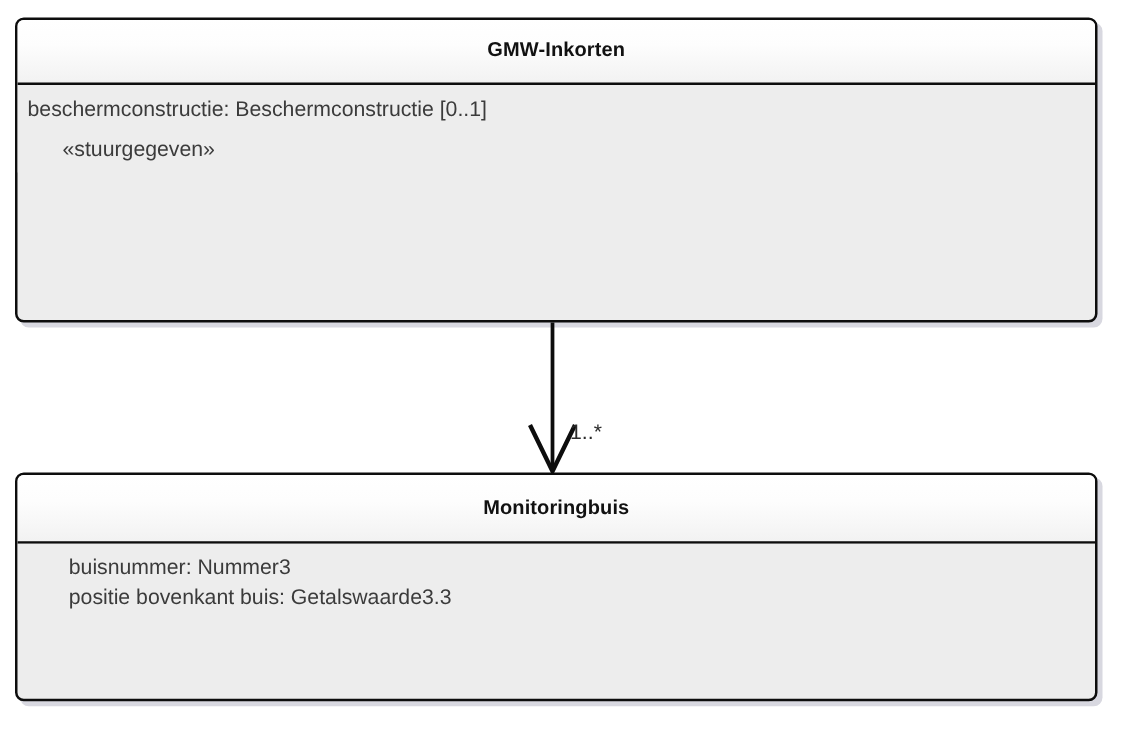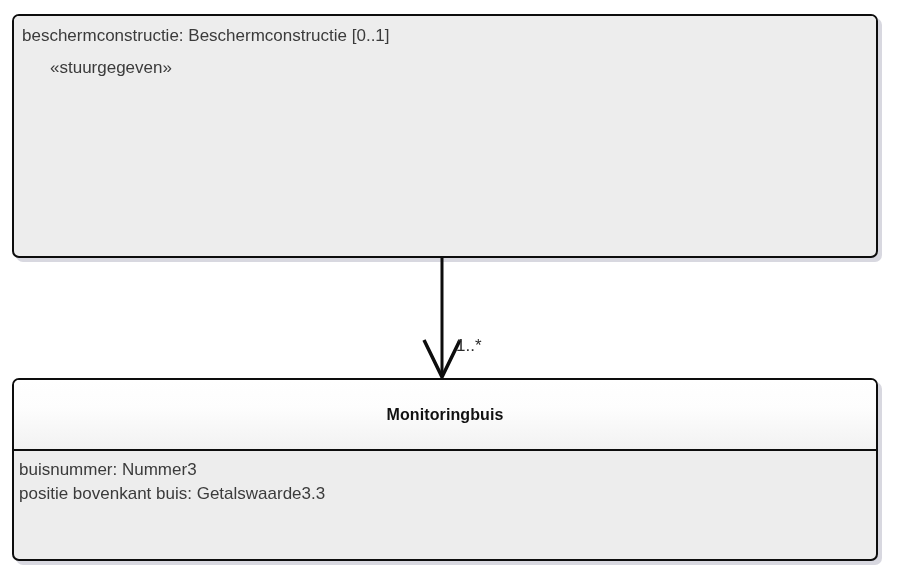--- a/index.html
+++ b/index.html
@@ -80,35 +80,38 @@
     color: #2b2b2b;
     white-space: nowrap;
   }
 </style>
 </head>
 <body>
 
 <div id="diagram">
 
   <div class="uml-class" id="class-0" style="left:12px; top:14px; width:866px; height:244px;">
+    <div class="uml-header">
+      <span class="uml-title">GMW-Inkorten</span>
+    </div>
     <div class="uml-body">
       <div class="uml-attr">beschermconstructie: Beschermconstructie [0..1]</div>
       <div class="uml-attr stereotype">«stuurgegeven»</div>
     </div>
   </div>
 
   <svg class="connector" viewBox="0 0 900 583">
     <line x1="442" y1="258" x2="442" y2="377" stroke="#0d0d0d" stroke-width="3"></line>
     <path d="M 424 340 L 442 377 L 460 340" fill="none" stroke="#0d0d0d" stroke-width="3.5" stroke-linecap="butt" stroke-linejoin="miter"></path>
   </svg>
   <span class="mult-label" style="left:456px; top:336px;">1..*</span>
 
   <div class="uml-class" id="class-1" style="left:12px; top:378px; width:866px; height:183px;">
-    <div class="uml-header" style="height:71px;">
+    <div class="uml-header" style="height:55px;">
       <span class="uml-title">Monitoringbuis</span>
     </div>
-    <div class="uml-body" style="padding-top:7px;">
+    <div class="uml-body" style="padding-top:7px;padding-left:36px;">
       <div class="uml-attr tight">buisnummer: Nummer3</div>
       <div class="uml-attr tight">positie bovenkant buis: Getalswaarde3.3</div>
     </div>
   </div>
 
 </div>
 
 </body></html>

